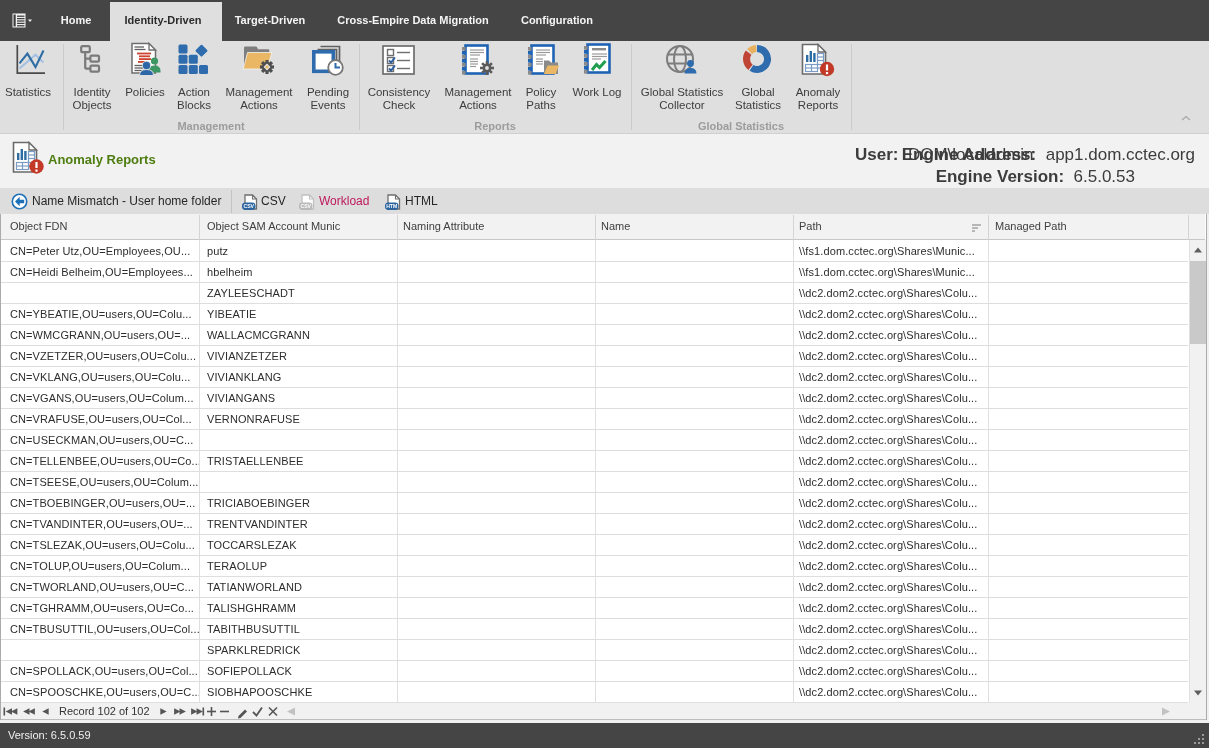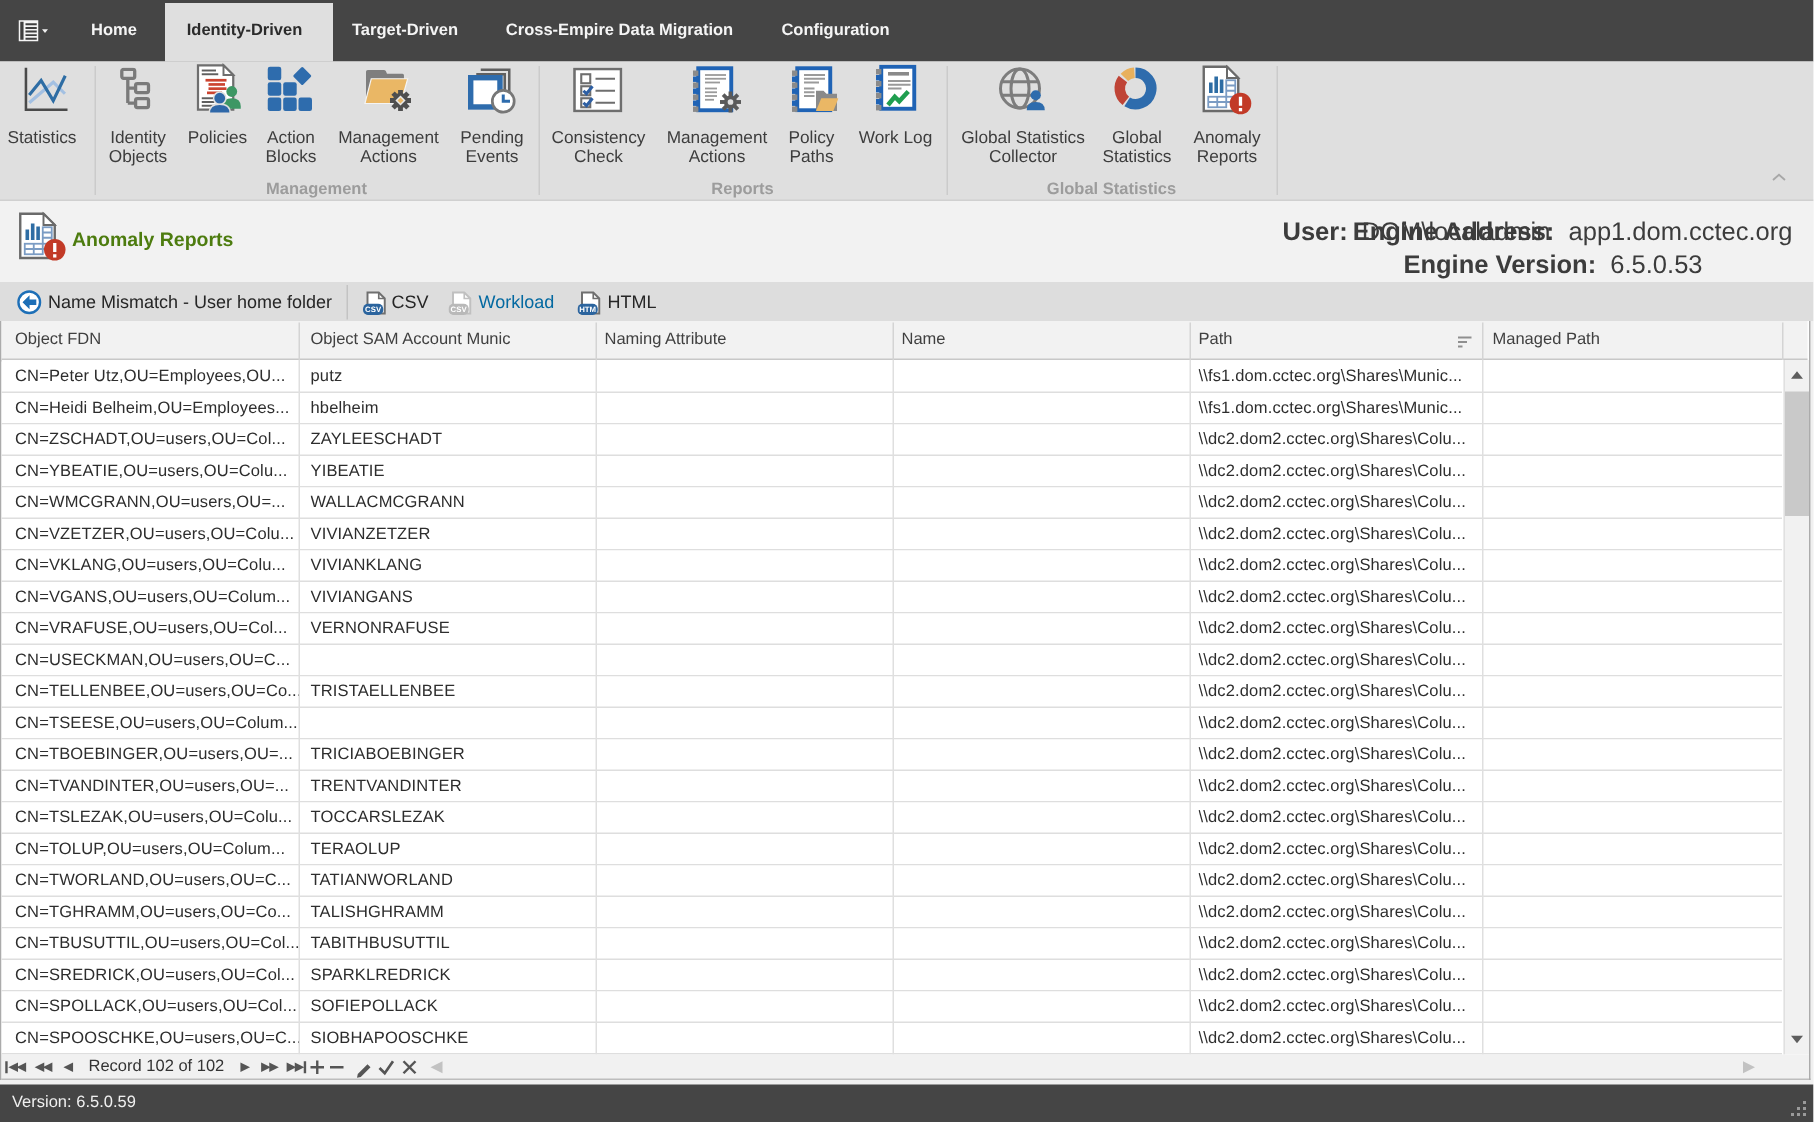--- a/index.html
+++ b/index.html
@@ -21,21 +21,21 @@
 
   
   #titleband { left:0; top:134px; width:1209px; height:54px; background:#f2f2f2; }
   #apptitle { left:48px; top:152px; font-size:13px; font-weight:bold; color:#4d7c0f; }
   .uinfo { font-size:17px; color:#3c3c3c; }
   .uinfo b { color:#3c3c3c; }
 
   
   #toolbar { left:0; top:188px; width:1209px; height:26px; background:#dddddd; }
   .tbtext { top:188px; height:26px; line-height:26px; font-size:12px; color:#262626; }
-  .tbtext.dis { color:#0369a1; }
+  .tbtext.dis { color:#be185d; }
 
   
   #grid { left:0; top:214px; width:1207px; height:506px; background:#fff; border:1px solid #ababab; border-top:none; }
   #ghead { left:1px; top:214px; width:1204px; height:26px; background:#f2f2f2; border-bottom:1px solid #c8c8c8; }
   .hcell { top:214px; height:25px; line-height:25px; font-size:11px; color:#404040; white-space:nowrap; overflow:hidden; }
   .vline { top:240px; width:1px; height:463px; background:#dfdfdf; }
   .vlineh { top:215px; width:1px; height:25px; background:#d4d4d4; }
   .row { left:1px; width:1187px; height:21px; border-bottom:1px solid #dedede; background:#fff; }
   .cell { position:absolute; top:0; height:20px; line-height:20px; font-size:11px; letter-spacing:0.1px; color:#2d2d2d; white-space:nowrap; overflow:hidden; }
 
@@ -362,21 +362,20 @@
       <span class="cell" style="left:206px;width:186px;">putz</span>
       <span class="cell" style="left:9px;width:190px;">CN=Peter Utz,OU=Employees,OU...</span>
       <span class="cell" style="left:798px;width:186px;">\\fs1.dom.cctec.org\Shares\Munic...</span>
     </div>
 <div class="row abs" style="top:21px;">
       <span class="cell" style="left:9px;width:190px;">CN=Heidi Belheim,OU=Employees...</span>
       <span class="cell" style="left:206px;width:186px;">hbelheim</span>
       <span class="cell" style="left:798px;width:186px;">\\fs1.dom.cctec.org\Shares\Munic...</span>
     </div>
 <div class="row abs" style="top:42px;">
-      <span class="cell" style="left:9px;width:190px;">CN=ZSCHADT,OU=users,OU=Col...</span>
       <span class="cell" style="left:206px;width:186px;">ZAYLEESCHADT</span>
       <span class="cell" style="left:798px;width:186px;">\\dc2.dom2.cctec.org\Shares\Colu...</span>
     </div>
 <div class="row abs" style="top:63px;">
       <span class="cell" style="left:9px;width:190px;">CN=YBEATIE,OU=users,OU=Colu...</span>
       <span class="cell" style="left:206px;width:186px;">YIBEATIE</span>
       <span class="cell" style="left:798px;width:186px;">\\dc2.dom2.cctec.org\Shares\Colu...</span>
     </div>
 <div class="row abs" style="top:84px;">
       <span class="cell" style="left:9px;width:190px;">CN=WMCGRANN,OU=users,OU=...</span>
@@ -445,21 +444,20 @@
       <span class="cell" style="left:9px;width:190px;">CN=TGHRAMM,OU=users,OU=Co...</span>
       <span class="cell" style="left:206px;width:186px;">TALISHGHRAMM</span>
       <span class="cell" style="left:798px;width:186px;">\\dc2.dom2.cctec.org\Shares\Colu...</span>
     </div>
 <div class="row abs" style="top:378px;">
       <span class="cell" style="left:9px;width:190px;">CN=TBUSUTTIL,OU=users,OU=Col...</span>
       <span class="cell" style="left:206px;width:186px;">TABITHBUSUTTIL</span>
       <span class="cell" style="left:798px;width:186px;">\\dc2.dom2.cctec.org\Shares\Colu...</span>
     </div>
 <div class="row abs" style="top:399px;">
-      <span class="cell" style="left:9px;width:190px;">CN=SREDRICK,OU=users,OU=Col...</span>
       <span class="cell" style="left:206px;width:186px;">SPARKLREDRICK</span>
       <span class="cell" style="left:798px;width:186px;">\\dc2.dom2.cctec.org\Shares\Colu...</span>
     </div>
 <div class="row abs" style="top:420px;">
       <span class="cell" style="left:9px;width:190px;">CN=SPOLLACK,OU=users,OU=Col...</span>
       <span class="cell" style="left:206px;width:186px;">SOFIEPOLLACK</span>
       <span class="cell" style="left:798px;width:186px;">\\dc2.dom2.cctec.org\Shares\Colu...</span>
     </div>
 <div class="row abs" style="top:441px;">
       <span class="cell" style="left:9px;width:190px;">CN=SPOOSCHKE,OU=users,OU=C...</span>

